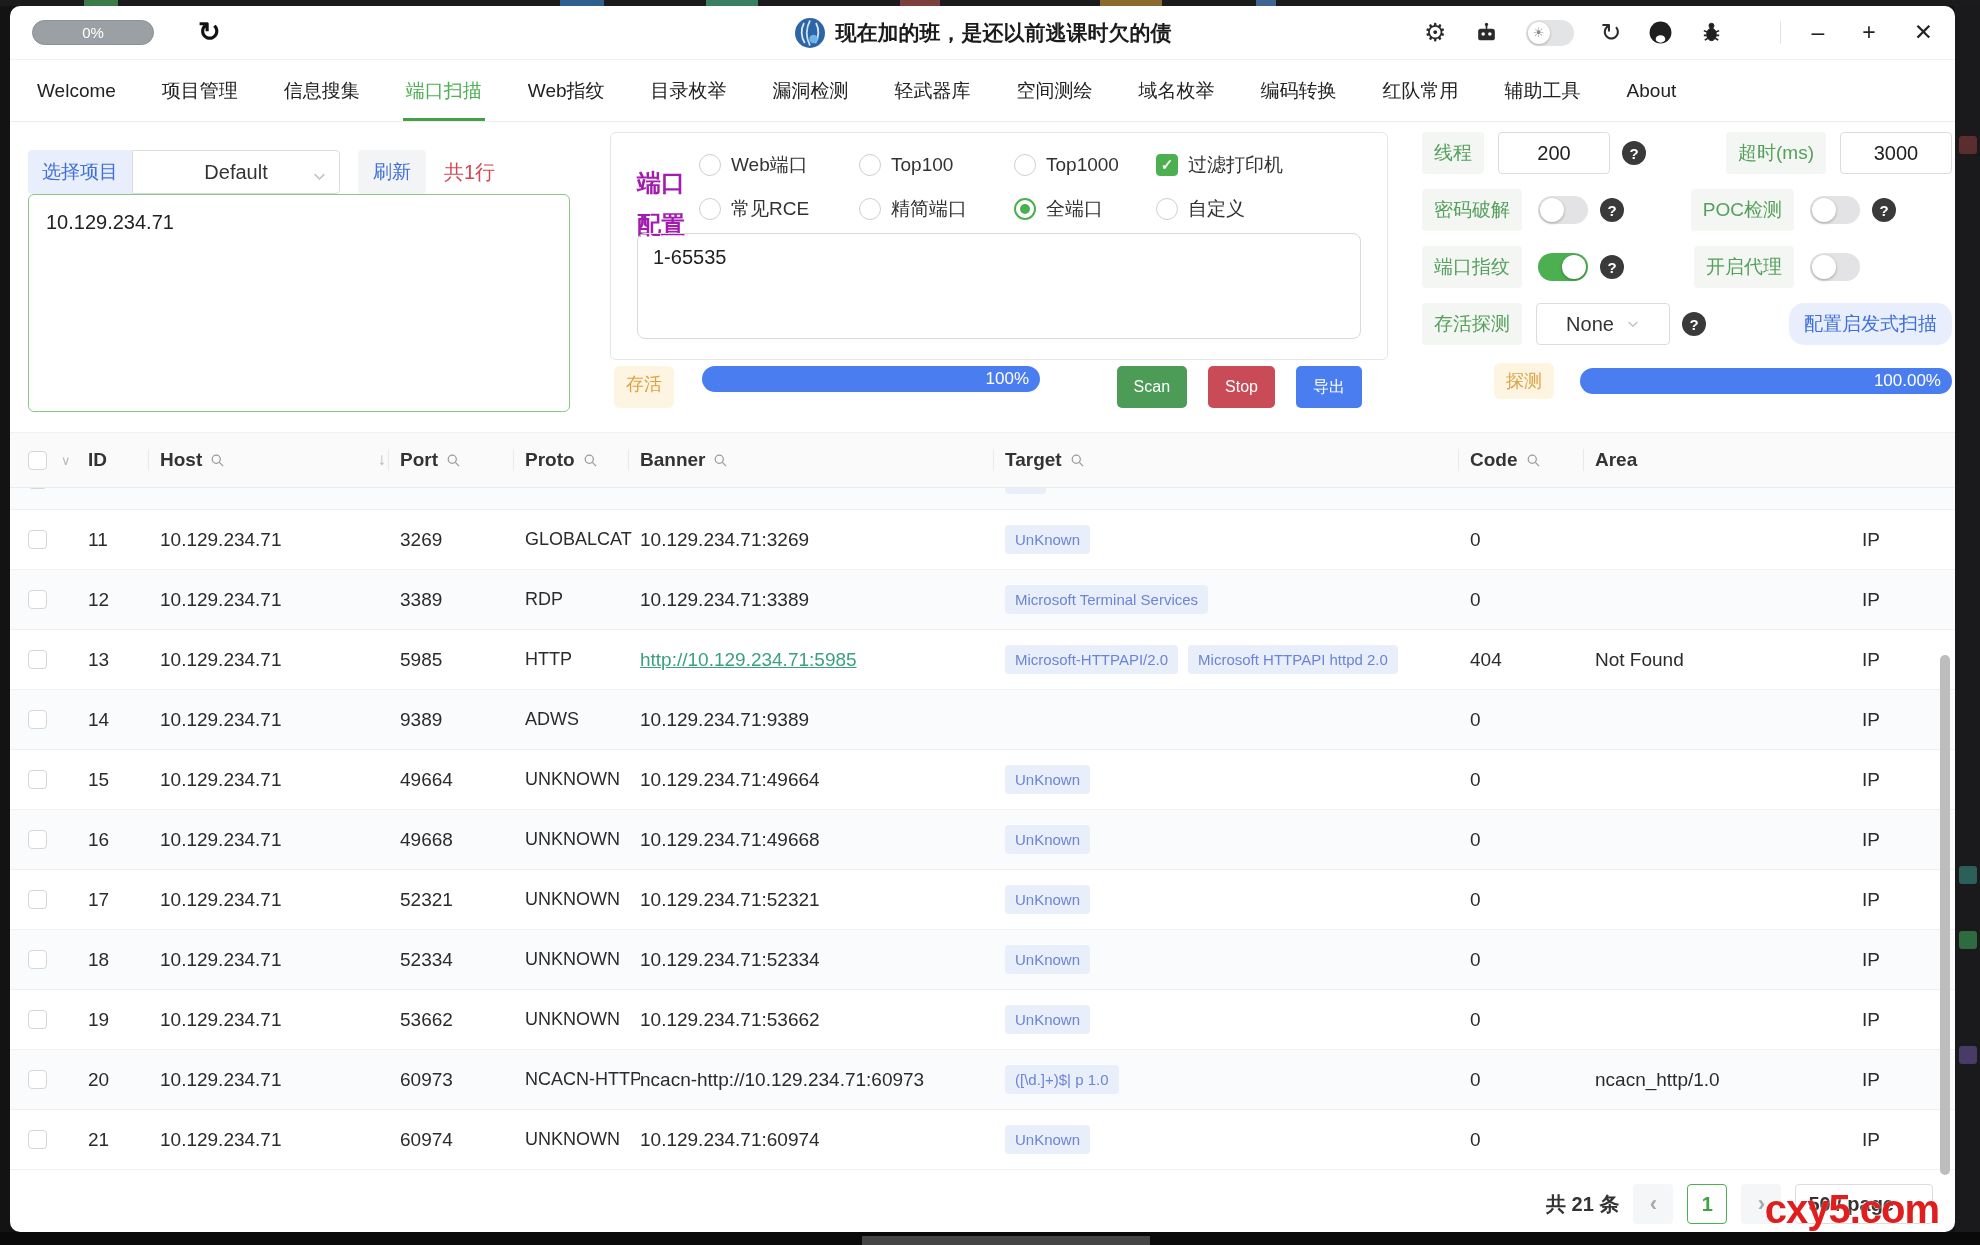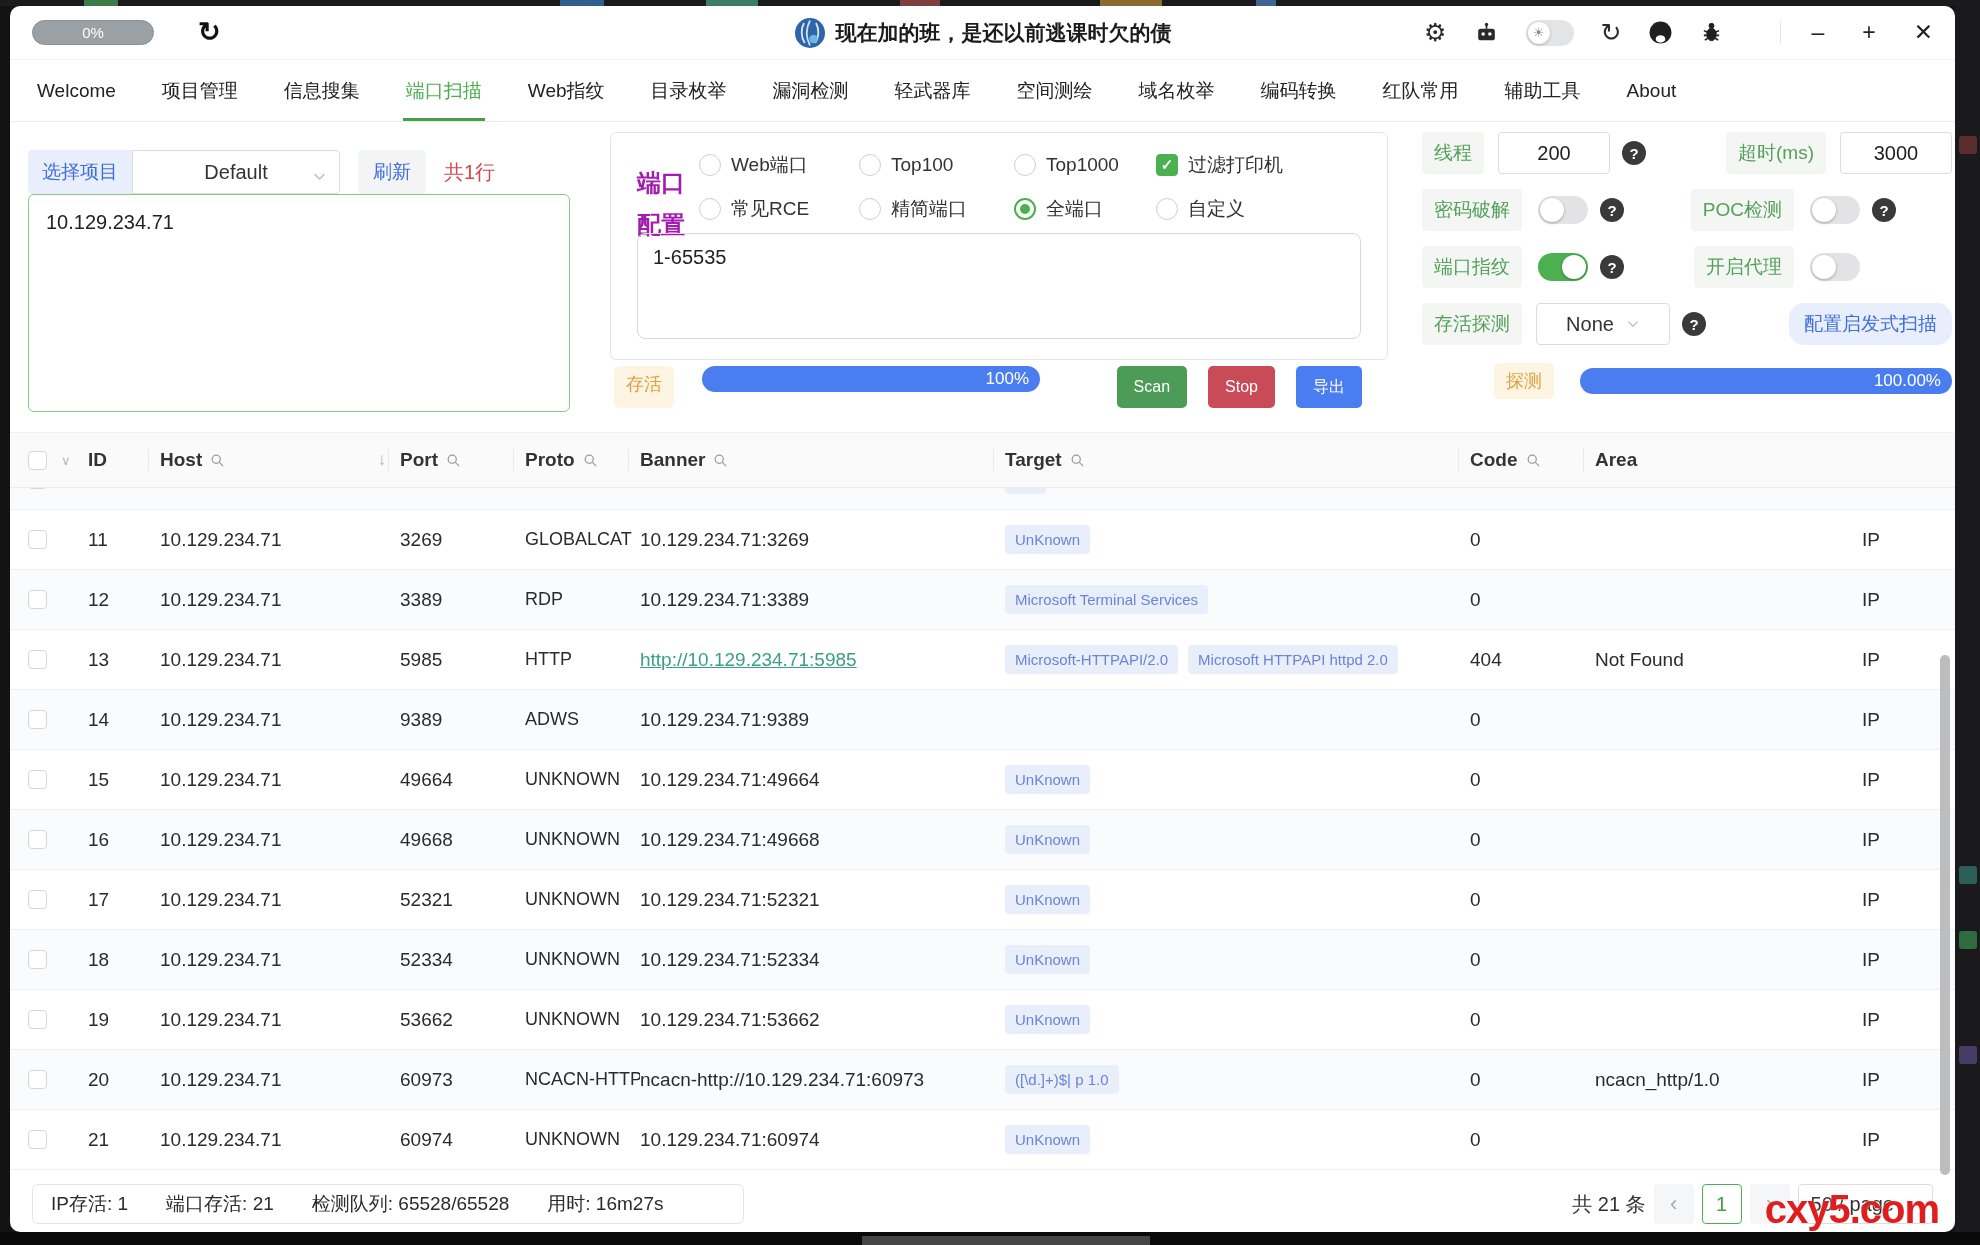--- a/index.html
+++ b/index.html
@@ -132,21 +132,21 @@
            border-radius:4px; margin-right:10px; white-space:nowrap; }
   .banner-cell { overflow:hidden; white-space:nowrap; }
   .scroll-thumb { position:absolute; right:5px; top:223px; width:10px; height:520px; background:#bdbdbd;
                   border-radius:5px; z-index:5; }
 
   
   .bottombar { position:absolute; left:0; right:0; bottom:0; height:56px; display:flex; align-items:center;
                padding:0 22px; }
   .statusbox { border:1px solid #e6e6e6; border-radius:6px; height:40px; display:flex; align-items:center;
                gap:38px; padding:0 18px; font-size:19px; color:#2b2b2b; width:712px; }
-  .pager { margin-left:auto; display:flex; align-items:center; gap:8px; font-size:20px; color:#333; }
+  .pager { margin-left:auto; display:flex; align-items:center; gap:14px; font-size:20px; color:#333;font-weight:bold; }
   .page-btn { width:40px; height:40px; background:#f5f6f7; border-radius:4px; display:flex; align-items:center;
               justify-content:center; color:#a8a8a8; font-size:22px; }
   .page-cur { width:40px; height:40px; border:1px solid #4caf50; border-radius:4px; color:#43a047; background:#fff;
               display:flex; align-items:center; justify-content:center; }
   .page-size { height:40px; border:1px solid #dcdcdc; border-radius:4px; background:#fff; padding:0 12px;
                display:flex; align-items:center; gap:12px; }
   .watermark { position:absolute; right:16px; bottom:0px; color:#e01e1e; font-size:40px; font-weight:bold;
                z-index:50; letter-spacing:-1px; text-shadow:0 0 2px rgba(255,255,255,.8); }
 </style>
 </head>
@@ -611,26 +611,20 @@
           <div class="banner-cell"><span class="badge">UnKnown</span></div>
           <div>0</div>
           <div></div>
           <div>IP</div>
         </div>
       </div>
     <div class="scroll-thumb"></div>
   </div>
 
   <div class="bottombar">
-    <div class="statusbox" id="statusbox">
-        <span>IP存活: 1</span>
-        <span>端口存活: 21</span>
-        <span>检测队列: 65528/65528</span>
-        <span>用时: 16m27s</span>
-      </div>
     <div class="pager">
       <span>共 21 条</span>
       <div class="page-btn">‹</div>
       <div class="page-cur">1</div>
       <div class="page-btn">›</div>
       <div class="page-size">
         <span>50 / page</span>
         <svg width="14" height="14" viewBox="0 0 24 24">
             <path d="M5 9l7 7 7-7" fill="none" stroke="#c2c2c2" stroke-width="2.4" stroke-linecap="round"></path>
           </svg>

